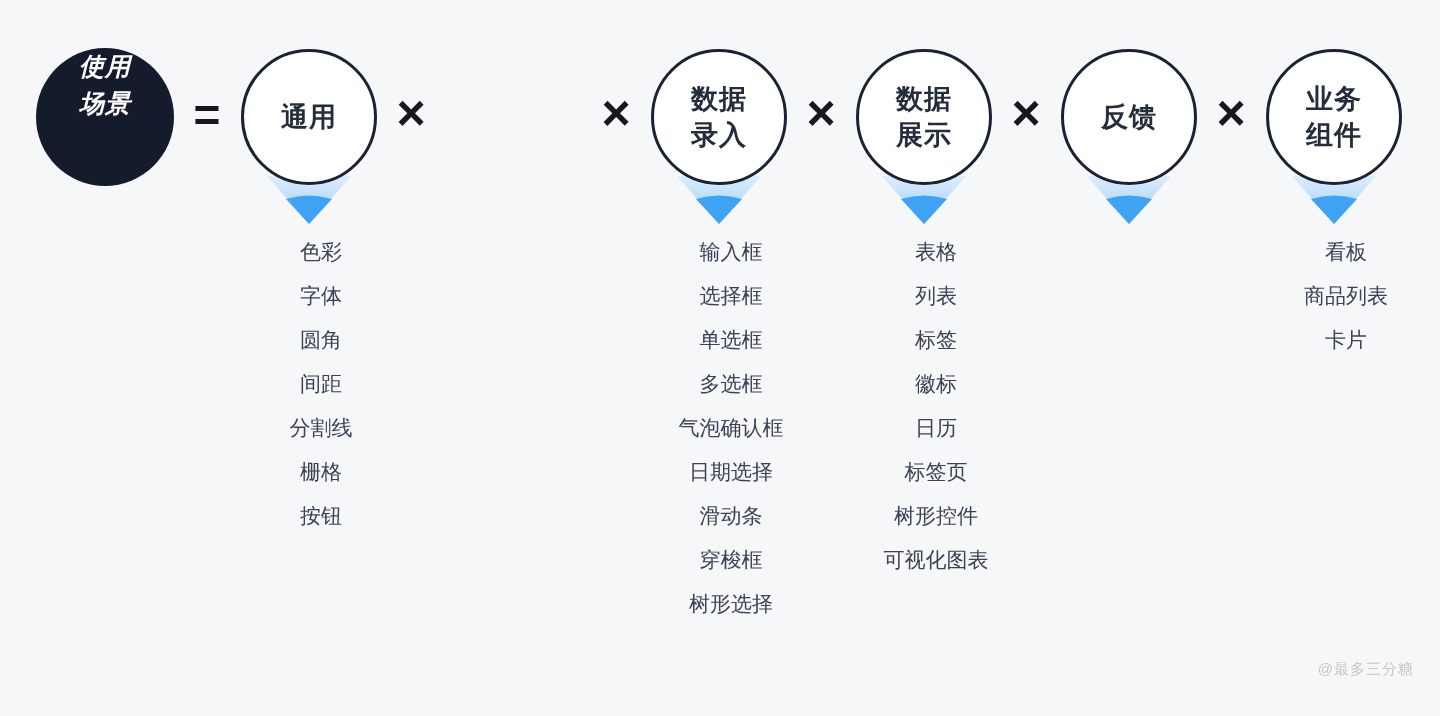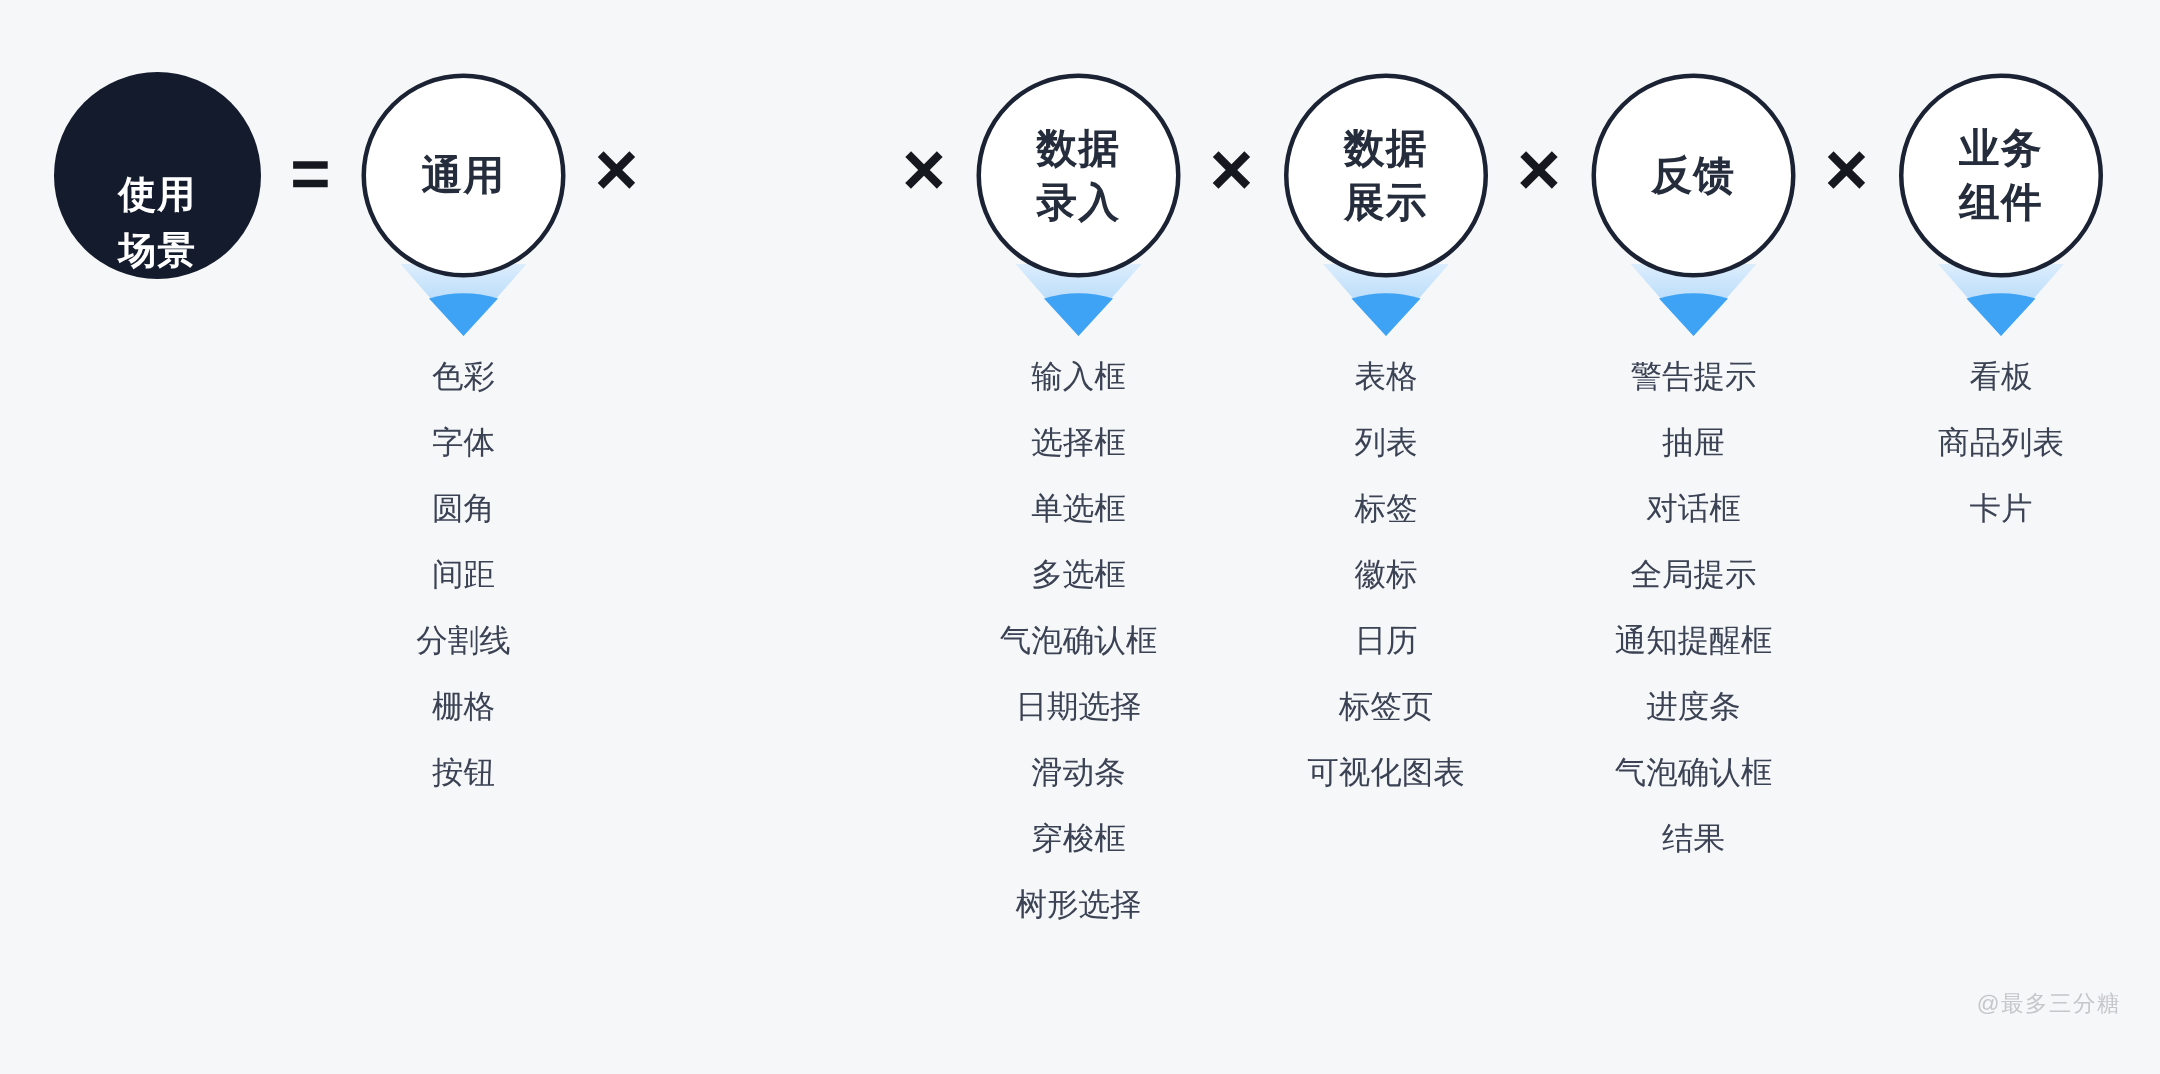--- a/index.html
+++ b/index.html
@@ -15,23 +15,24 @@
     background: #f6f7f8;
   }
   
   .root-circle {
     position: absolute;
     left: 36px; top: 48px;
     width: 138px; height: 138px;
     border-radius: 50%;
     background: #141b2d;
     display: flex;
-    align-items: flex-end;
+    align-items: flex-start;
     justify-content: center;
     z-index: 2;
+    font-style: italic;
   }
   .root-label {
     color: #ffffff;
     font-size: 25px;
     font-weight: 700;
     line-height: 37px;
     text-align: center;
     letter-spacing: 1px;
   }
   .root-label span { display: block; }
@@ -78,21 +79,21 @@
     font-size: 27px;
     font-weight: 600;
     line-height: 36px;
     text-align: center;
     letter-spacing: 1px;
   }
   .cat-label span { display: block; }
 
   .item-list {
     position: absolute;
-    left: 0; top: 230px;
+    left: 12px; top: 230px;
     width: 200px;
     list-style: none;
     text-align: center;
   }
   .item-list li {
     height: 44px;
     line-height: 44px;
     font-size: 21px;
     color: #3b4254;
     white-space: nowrap;
@@ -193,45 +194,36 @@
         <span>展示</span>
       </div>
     </div>
     <ul class="item-list">
       <li>表格</li>
       <li>列表</li>
       <li>标签</li>
       <li>徽标</li>
       <li>日历</li>
       <li>标签页</li>
+      <li>树形控件</li>
       <li>可视化图表</li>
     </ul>
   </div>
 
   <div class="column" style="left:1029px">
     <svg class="funnel" viewBox="0 0 84 48">
       <path d="M0,0 H84 L42,48 Z" fill="url(#funnelGrad)"></path>
       <path d="M19,23 Q42,16 65,23 L42,48 Z" fill="#3fa3f5"></path>
     </svg>
     <div class="cat-circle">
       <div class="cat-label">
         <span>反馈</span>
         <span></span>
       </div>
     </div>
-    <ul class="item-list">
-      <li>警告提示</li>
-      <li>抽屉</li>
-      <li>对话框</li>
-      <li>全局提示</li>
-      <li>通知提醒框</li>
-      <li>进度条</li>
-      <li>气泡确认框</li>
-      <li>结果</li>
-    </ul>
   </div>
 
   <div class="column" style="left:1234px">
     <svg class="funnel" viewBox="0 0 84 48">
       <path d="M0,0 H84 L42,48 Z" fill="url(#funnelGrad)"></path>
       <path d="M19,23 Q42,16 65,23 L42,48 Z" fill="#3fa3f5"></path>
     </svg>
     <div class="cat-circle">
       <div class="cat-label">
         <span>业务</span>

